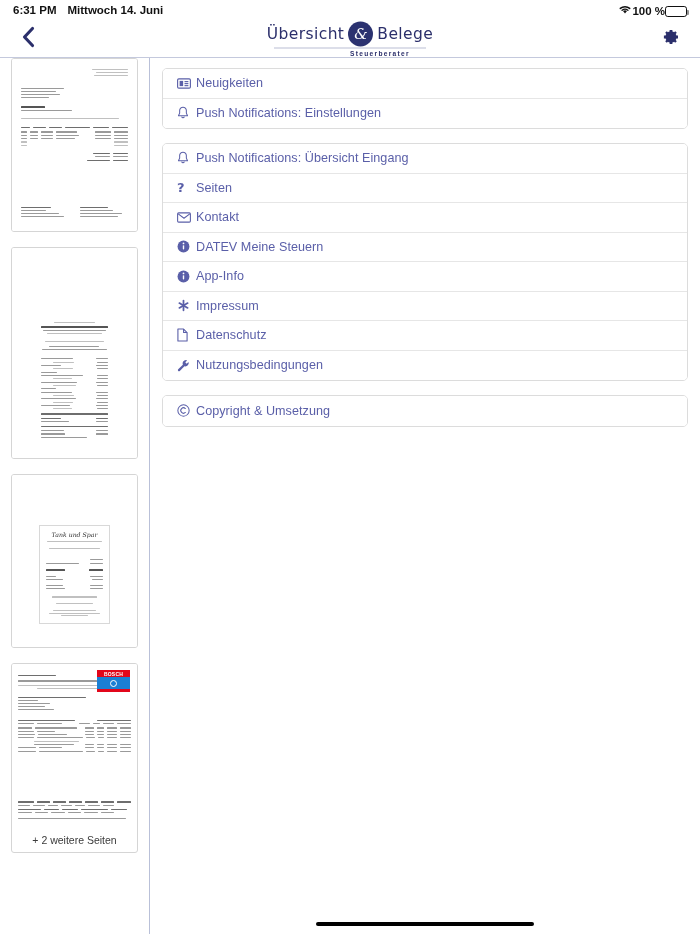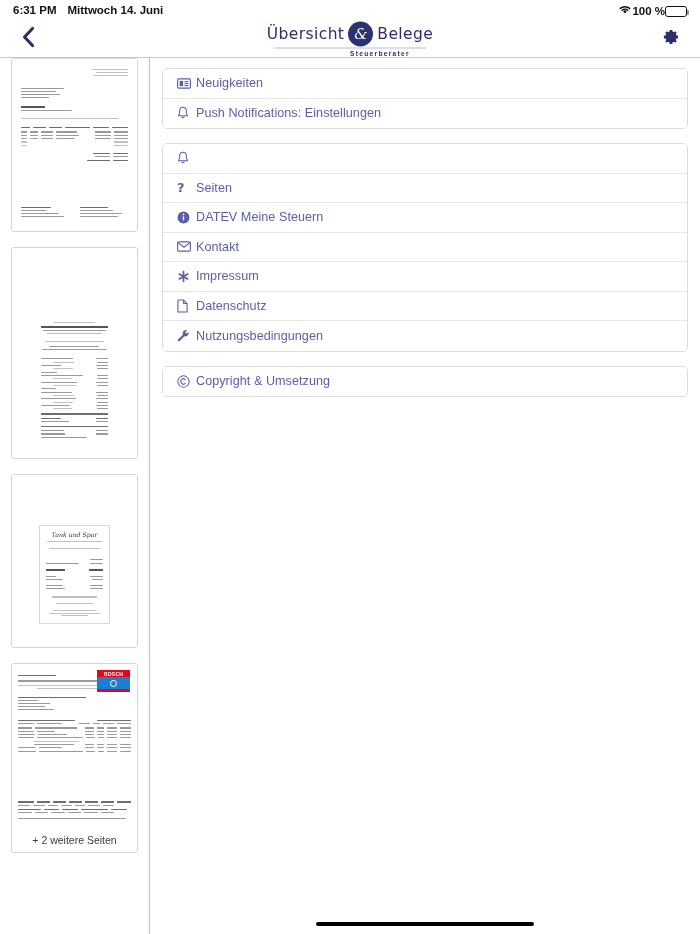--- a/index.html
+++ b/index.html
@@ -657,45 +657,56 @@
     </div>
 
     <div class="menu-group">
       <div class="menu-item">
         <span class="mi-icon">
           <svg width="12" height="14" viewBox="0 0 14 16">
             <path d="M7 1.2a3.9 3.9 0 0 0-3.9 3.9v3L1.7 11.3h10.6L10.9 8.1v-3A3.9 3.9 0 0 0 7 1.2z" fill="none" stroke="#5a5fa8" stroke-width="1.2" stroke-linejoin="round"></path>
             <path d="M5.6 12.6a1.5 1.5 0 0 0 2.8 0" fill="none" stroke="#5a5fa8" stroke-width="1.2" stroke-linecap="round"></path>
           </svg>
         </span>
+        <span class="mi-label">Push Notifications: Übersicht Eingang</span>
       </div>
       <div class="menu-item">
         <span class="mi-icon">
           <span style="font-size:13px;font-weight:bold;color:#5a5fa8;line-height:1;font-family:'DejaVu Sans',sans-serif">?</span>
         </span>
         <span class="mi-label">Seiten</span>
+      </div>
+      <div class="menu-item">
+        <span class="mi-icon">
+          <svg width="14" height="11" viewBox="0 0 16 12">
+            <rect x="0.7" y="0.7" width="14.6" height="10.6" rx="1.2" fill="none" stroke="#5a5fa8" stroke-width="1.25"></rect>
+            <path d="M1.4 1.8 8 6.9l6.6-5.1" fill="none" stroke="#5a5fa8" stroke-width="1.25" stroke-linejoin="round"></path>
+          </svg>
+        </span>
+        <span class="mi-label">Kontakt</span>
       </div>
       <div class="menu-item">
         <span class="mi-icon">
           <svg width="13" height="13" viewBox="0 0 14 14">
             <circle cx="7" cy="7" r="6.4" fill="#5a5fa8"></circle>
             <rect x="6.25" y="5.6" width="1.5" height="4.6" fill="#fff" rx=".7"></rect>
             <circle cx="7" cy="3.7" r=".95" fill="#fff"></circle>
           </svg>
         </span>
         <span class="mi-label">DATEV Meine Steuern</span>
       </div>
       <div class="menu-item">
         <span class="mi-icon">
-          <svg width="14" height="11" viewBox="0 0 16 12">
-            <rect x="0.7" y="0.7" width="14.6" height="10.6" rx="1.2" fill="none" stroke="#5a5fa8" stroke-width="1.25"></rect>
-            <path d="M1.4 1.8 8 6.9l6.6-5.1" fill="none" stroke="#5a5fa8" stroke-width="1.25" stroke-linejoin="round"></path>
-          </svg>
-        </span>
-        <span class="mi-label">Kontakt</span>
+          <svg width="13" height="13" viewBox="0 0 14 14">
+            <circle cx="7" cy="7" r="6.4" fill="#5a5fa8"></circle>
+            <rect x="6.25" y="5.6" width="1.5" height="4.6" fill="#fff" rx=".7"></rect>
+            <circle cx="7" cy="3.7" r=".95" fill="#fff"></circle>
+          </svg>
+        </span>
+        <span class="mi-label">App-Info</span>
       </div>
       <div class="menu-item">
         <span class="mi-icon">
           <svg width="13" height="13" viewBox="0 0 14 14">
             <g stroke="#5a5fa8" stroke-width="1.9" stroke-linecap="round">
               <line x1="7" y1="1.8" x2="7" y2="12.2"></line>
               <line x1="2.5" y1="4.4" x2="11.5" y2="9.6"></line>
               <line x1="2.5" y1="9.6" x2="11.5" y2="4.4"></line>
             </g>
           </svg>

